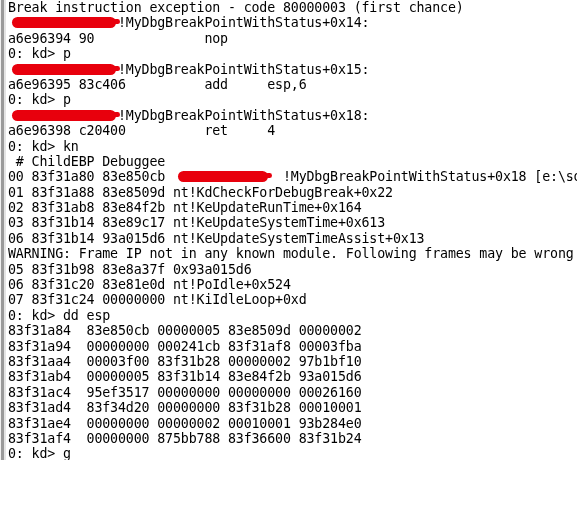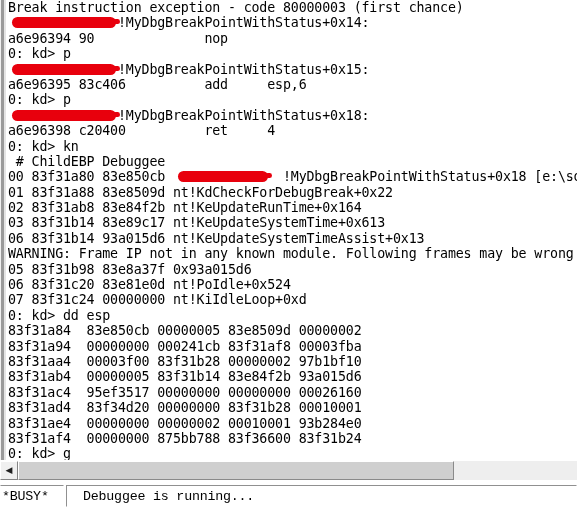--- a/index.html
+++ b/index.html
@@ -13,21 +13,21 @@
     overflow: hidden;
     font-family: "DejaVu Sans Mono", "Liberation Mono", monospace;
   }
 
   #app {
     position: relative;
     width: 577px;
     height: 507px;
     background: #ffffff;
     display: flex;
-    flex-direction: column;
+    flex-direction: row;
   }
 
   
   .output-pane {
     position: relative;
     flex: 0 0 auto;
     height: 460px;
     background: #ffffff;
     display: flex;
     flex-direction: row;

